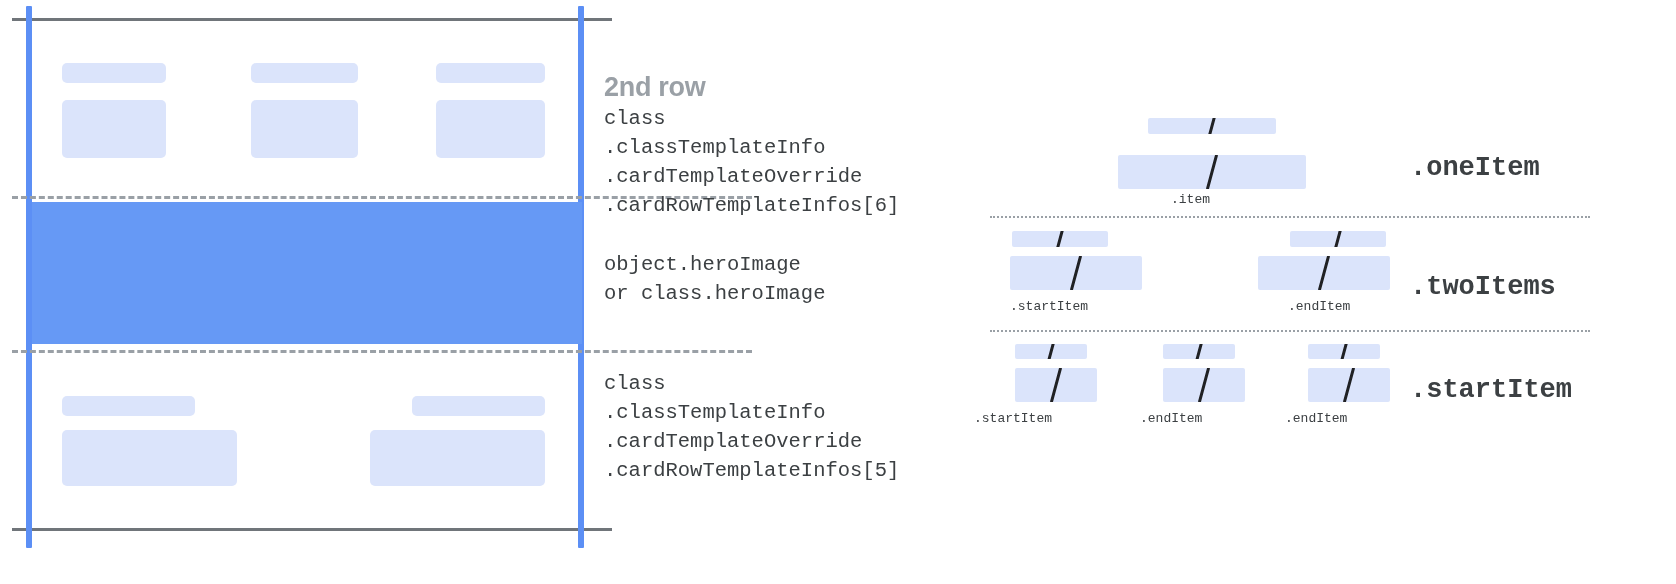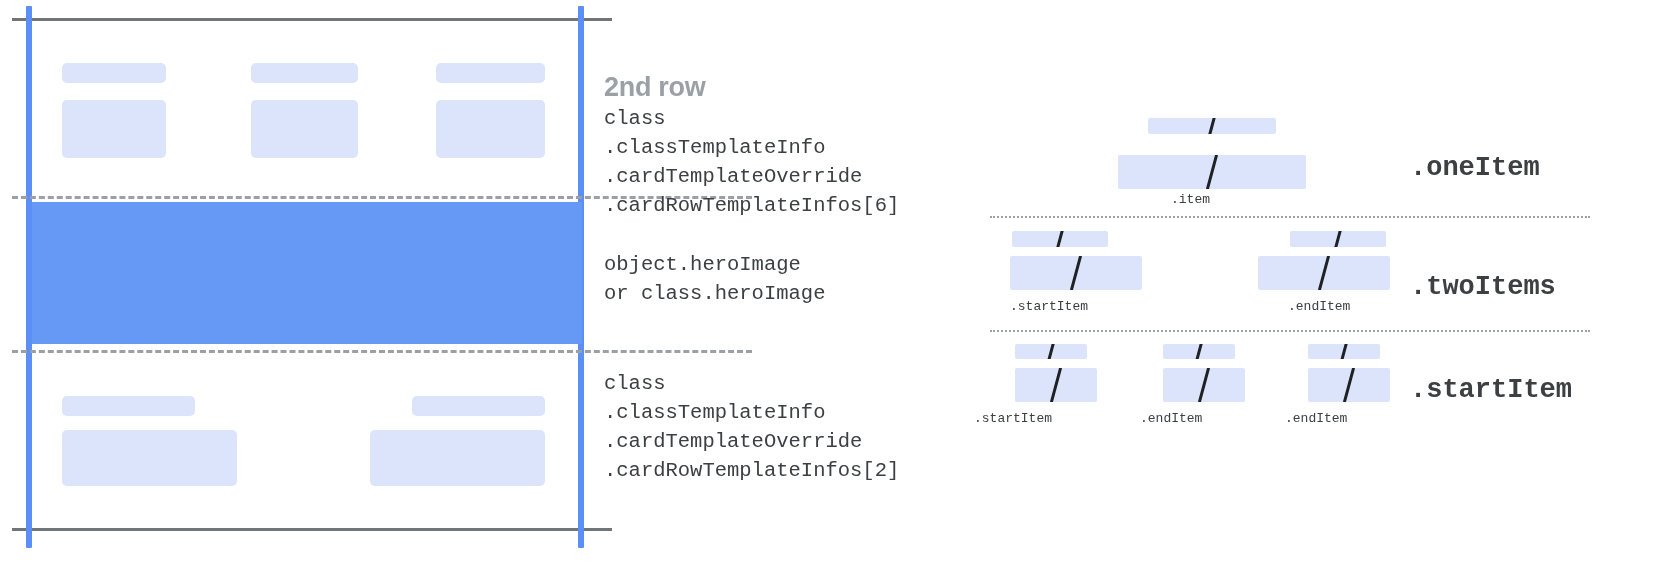--- a/index.html
+++ b/index.html
@@ -175,21 +175,21 @@
 
   <div class="txt-block" style="left:604px; top:250px;">
     <div class="code-line">object.heroImage</div>
     <div class="code-line">or class.heroImage</div>
   </div>
 
   <div class="txt-block" style="left:604px; top:369px;">
     <div class="code-line">class</div>
     <div class="code-line">.classTemplateInfo</div>
     <div class="code-line">.cardTemplateOverride</div>
-    <div class="code-line">.cardRowTemplateInfos[2]</div>
+    <div class="code-line">.cardRowTemplateInfos[5]</div>
   </div>
 
 </div>
 
 <div id="right-diagram">
 
   <div class="slot small" style="left:188px; top:118px; width:128px; height:16px;">
     <span class="slash"></span>
   </div>
   <div class="slot big" style="left:158px; top:155px; width:188px; height:34px;">

